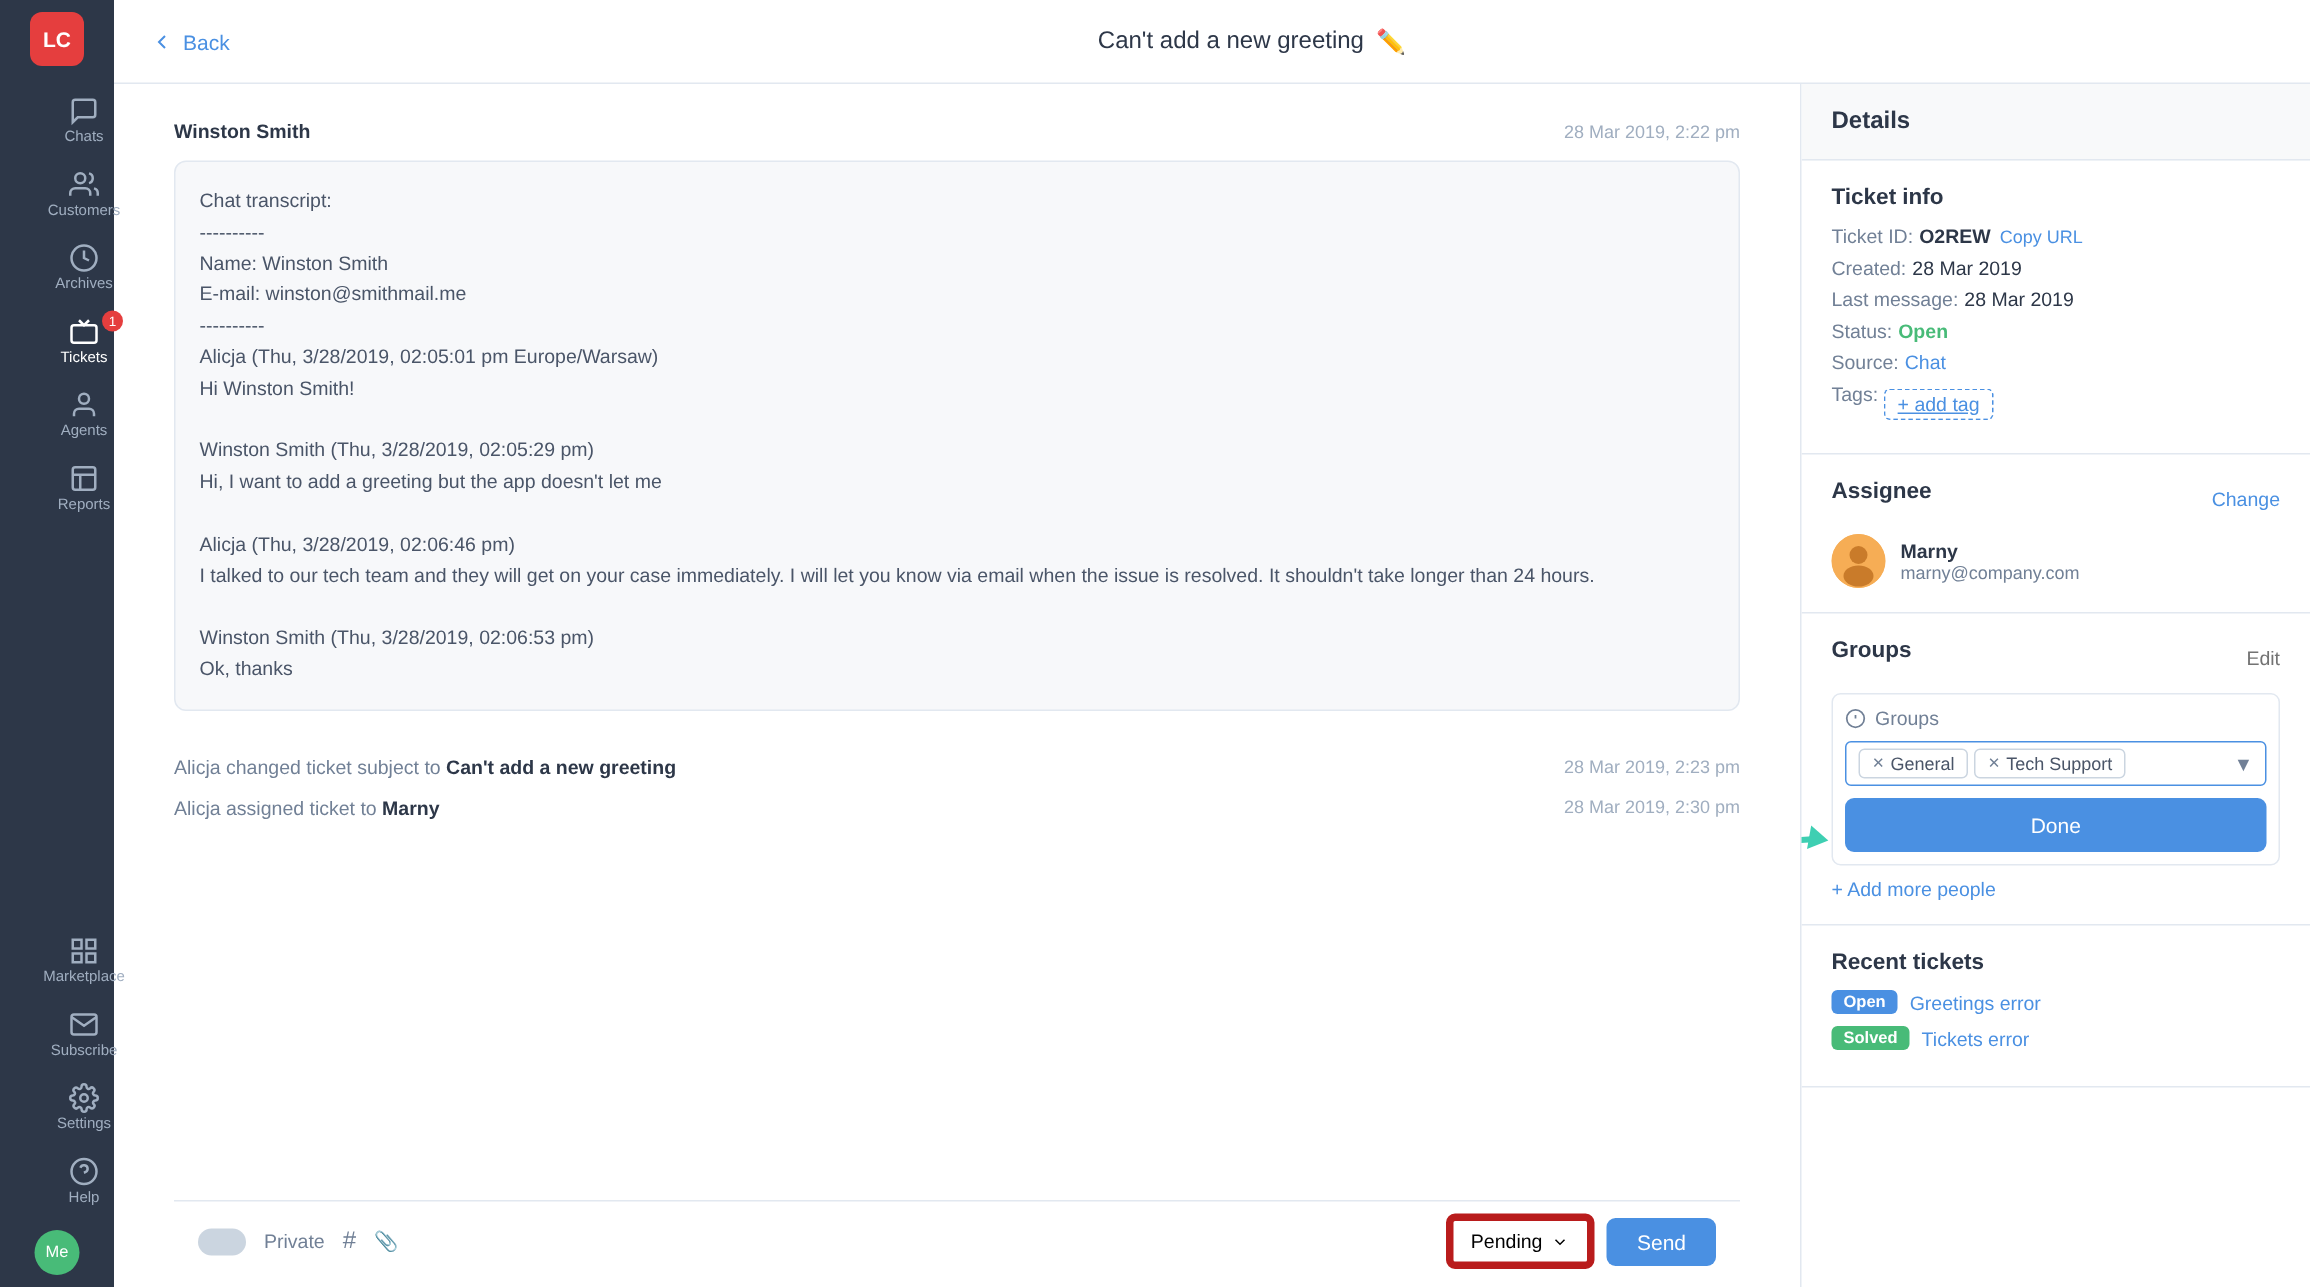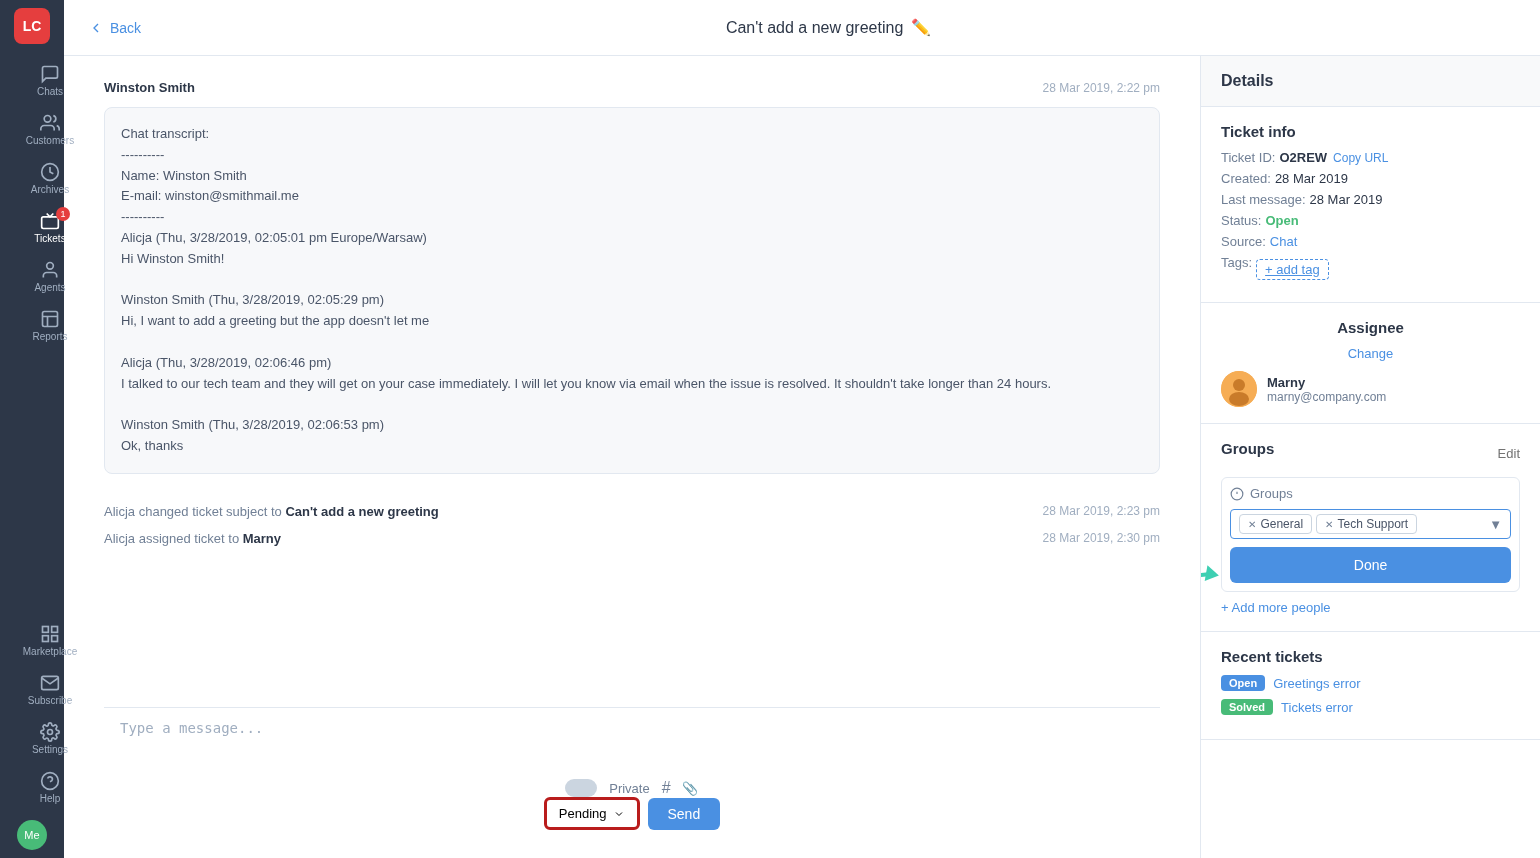--- a/index.html
+++ b/index.html
@@ -1,20 +1,20 @@
 <!DOCTYPE html>
 <html><head>
   <meta charset="utf-8">
   <style>
     * { box-sizing: border-box; margin: 0; padding: 0; }
     body { font-family: -apple-system, BlinkMacSystemFont, 'Segoe UI', sans-serif; font-size: 13px; background: #f5f5f5; display: flex; height: 858px; overflow: hidden; }
 
     
     .sidebar {
-      width: 64px;
+      width: 76px;
       background: #2d3748;
       display: flex;
       flex-direction: column;
       align-items: center;
       padding: 8px 0;
       flex-shrink: 0;
     }
     .sidebar-logo {
       width: 36px; height: 36px;
       background: #e53e3e;
@@ -150,40 +150,39 @@
       outline: none;
       font-size: 14px;
       color: #2d3748;
       resize: none;
       min-height: 40px;
     }
     .message-input::placeholder { color: #a0aec0; }
     .message-toolbar {
       display: flex;
       align-items: center;
-      justify-content: flex-start;
-      padding: 8px 16px 28px;
-      flex-direction: column;
+      justify-content: space-between;
+      padding: 8px 16px 12px;
     }
     .toolbar-left {
       display: flex; align-items: center; gap: 12px;
       color: #718096; font-size: 13px;
     }
     .toggle-switch {
       width: 32px; height: 18px;
       background: #cbd5e0;
       border-radius: 9px;
       position: relative;
       cursor: pointer;
     }
     .toolbar-right {
       display: flex; align-items: center; gap: 8px;
     }
     .ticket-status-select {
-      border: 3px solid #b91c1c;
+      border: 5px solid #b91c1c;
       border-radius: 6px;
       padding: 6px 12px;
       font-size: 13px;
       display: flex; align-items: center; gap: 6px;
       cursor: pointer; background: white;
     }
     .send-btn {
       background: #4a90e2;
       color: white;
       border: none;
@@ -239,21 +238,20 @@
     .add-tag {
       display: flex; align-items: center; gap: 3px;
       color: #4a90e2; font-size: 13px; cursor: pointer;
       border: 1px dashed #4a90e2; border-radius: 4px; padding: 2px 8px; text-decoration: underline;
     }
 
     
     .assignee-header {
       display: flex; justify-content: space-between; align-items: center;
       margin-bottom: 10px;
-      flex-direction: column;
     }
     .change-link { color: #4a90e2; font-size: 13px; cursor: pointer; }
     .assignee-info {
       display: flex; align-items: center; gap: 10px;
     }
     .assignee-avatar {
       width: 36px; height: 36px; border-radius: 50%;
       background: #f6ad55;
       overflow: hidden;
       display: flex; align-items: center; justify-content: center;
@@ -485,23 +483,20 @@
           <div class="activity-item">
             <span>
               <span>Alicja assigned ticket to </span><strong>Marny</strong>
             </span>
             <span class="activity-time">28 Mar 2019, 2:30 pm</span>
           </div>
         </div>
       </div>
 
       <div class="message-input-area">
-        <div class="message-input-wrapper">
-          <textarea class="message-input" rows="2" placeholder="Type a message..." style=""></textarea>
-        </div>
         <div class="message-toolbar">
           <div class="toolbar-left">
             <div class="toggle-switch"></div>
             <span>Private</span>
             <span style="color:#718096; font-size:16px;">#</span>
             <span style="color:#718096;">📎</span>
           </div>
           <div class="toolbar-right">
             <div class="ticket-status-select">
               <span>Pending</span>

